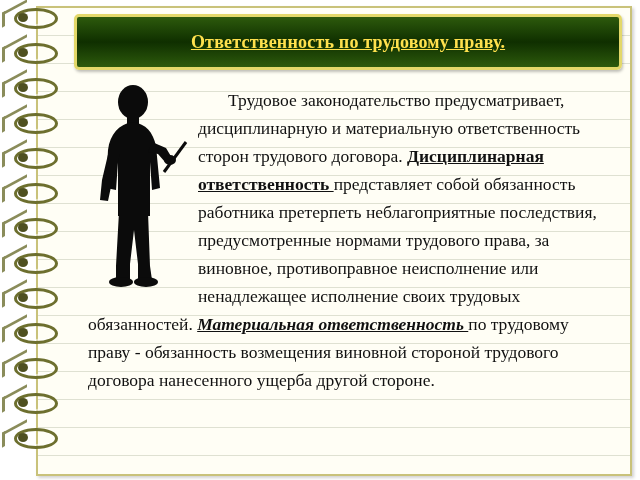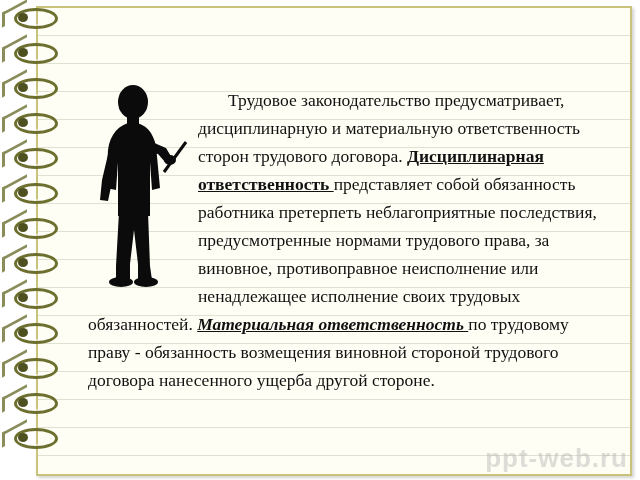--- a/index.html
+++ b/index.html
@@ -193,20 +193,23 @@
       <div class="wire" style="top: 321px;"></div>
       <div class="ring" style="top: 323px;"></div>
       <div class="wire" style="top: 356px;"></div>
       <div class="ring" style="top: 358px;"></div>
       <div class="wire" style="top: 391px;"></div>
       <div class="ring" style="top: 393px;"></div>
       <div class="wire" style="top: 426px;"></div>
       <div class="ring" style="top: 428px;"></div>
     </div>
 
+  <div class="banner">
+    <div class="banner-text">Ответственность по трудовому праву.</div>
+  </div>
 
   <div class="figure">
     <svg class="fig-svg" width="112" height="212" viewBox="0 0 112 212" xmlns="http://www.w3.org/2000/svg">
 
       <ellipse cx="47" cy="18" rx="15" ry="17" fill="#0b0b0b"></ellipse>
 
       <rect x="41" y="32" width="12" height="8" fill="#0b0b0b"></rect>
 
       <path d="M47 38 C33 40 24 50 22 66 L20 104 L30 106 L32 78 L32 132 L64 132 L64 78 L66 106 L74 104 L70 62 C67 48 60 40 47 38 Z" fill="#0b0b0b"></path>
 
@@ -223,14 +226,13 @@
       <ellipse cx="35" cy="198" rx="12" ry="5" fill="#0b0b0b"></ellipse>
       <ellipse cx="60" cy="198" rx="12" ry="5" fill="#0b0b0b"></ellipse>
     </svg>
   </div>
 
   <div class="body-text">
     <div class="wrap-spacer"></div>
     <p id="paragraph"><span class="indent"></span><span>Трудовое законодательство предусматривает, </span><span class="i">дисциплинарную и материальную ответственность </span><span>сторон трудового договора. </span><span class="bu">Дисциплинарная ответственность </span><span>представляет собой обязанность работника претерпеть неблагоприятные последствия, предусмотренные нормами трудового права, за виновное, противоправное неисполнение или ненадлежащее исполнение своих трудовых обязанностей. </span><span class="biu">Материальная ответственность </span><span>по трудовому праву - обязанность возмещения виновной стороной трудового договора нанесенного ущерба другой стороне.</span></p>
   </div>
 
-  <div class="watermark">ppt-web.ru</div>
 </div>
 
 </body></html>

